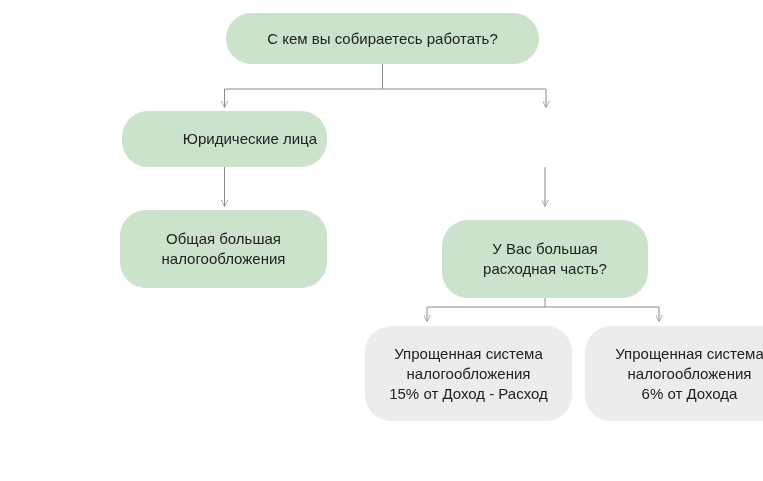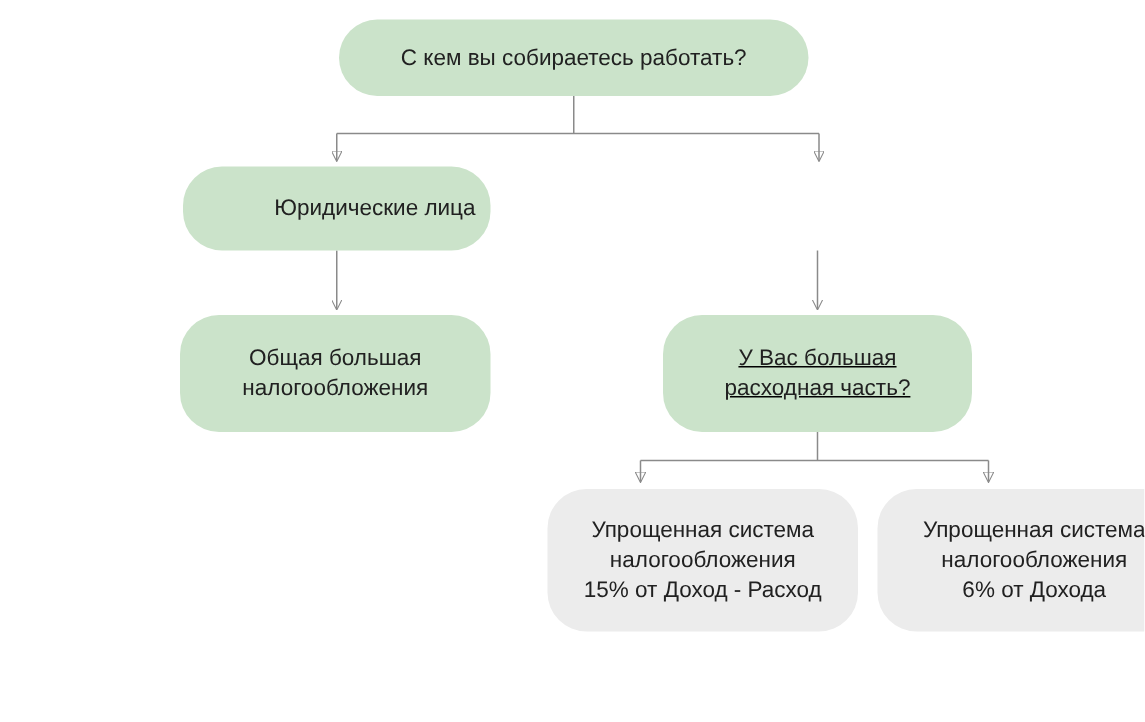--- a/index.html
+++ b/index.html
@@ -43,21 +43,21 @@
     color: var(--text, #212121);
     white-space: pre-line;
   }
   .node.green { background: var(--question-node, #cbe3ca); }
   .node.gray  { background: var(--result-node, #ececec); margin-left: 34px; }
 
   #node-root          { left: 226px; top: 13px;  width: 313px; height: 51px; }
   #node-legal         { left: 122px; top: 111px; width: 205px; height: 56px; justify-content: flex-end; }
   #node-individuals   { left: 442px; top: 111px; width: 206px; height: 56px; }
   #node-general-tax   { left: 120px; top: 210px; width: 207px; height: 78px; }
-  #node-big-expenses  { left: 442px; top: 210px; width: 206px; height: 78px; text-decoration: underline; }
+  #node-big-expenses  { left: 442px; top: 220px; width: 206px; height: 78px; }
   #node-usn15         { left: 331px; top: 326px; width: 207px; height: 95px; }
   #node-usn6          { left: 551px; top: 326px; width: 209px; height: 95px; }
 </style>
 </head>
 <body>
 
 <div class="canvas">
 
   <svg class="connectors" width="763" height="481" viewBox="0 0 763 481" aria-hidden="true">
     <defs>

